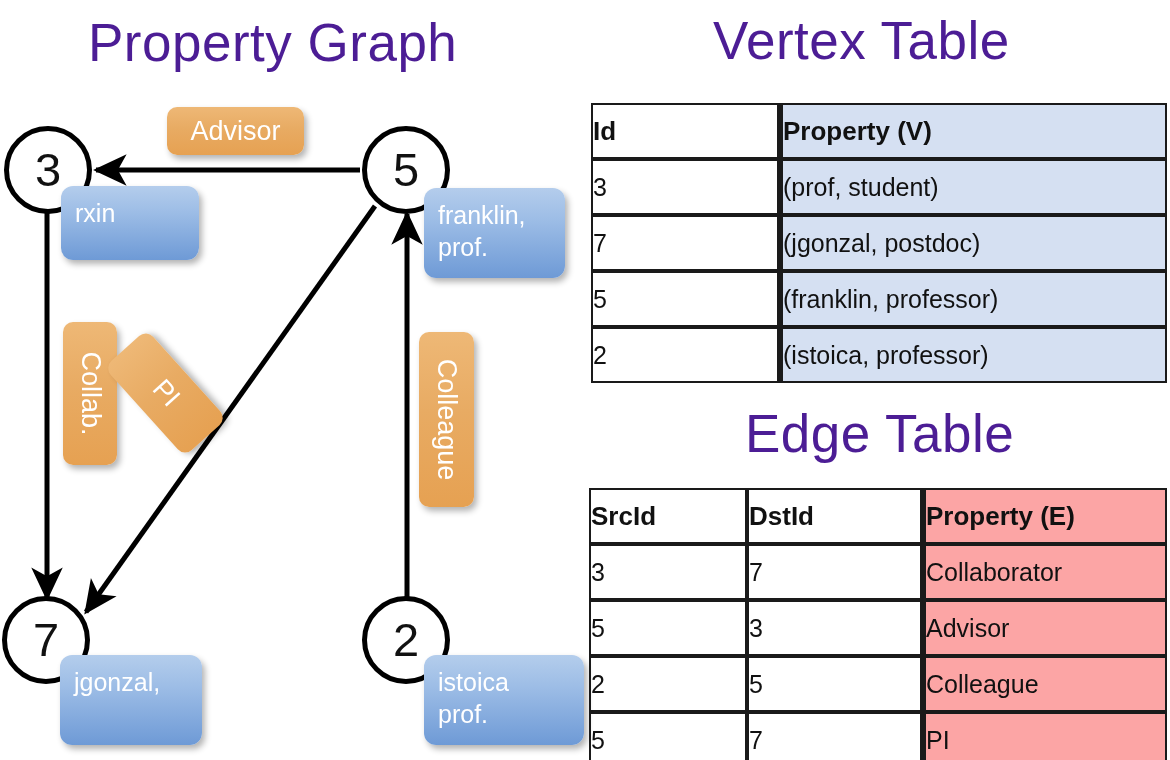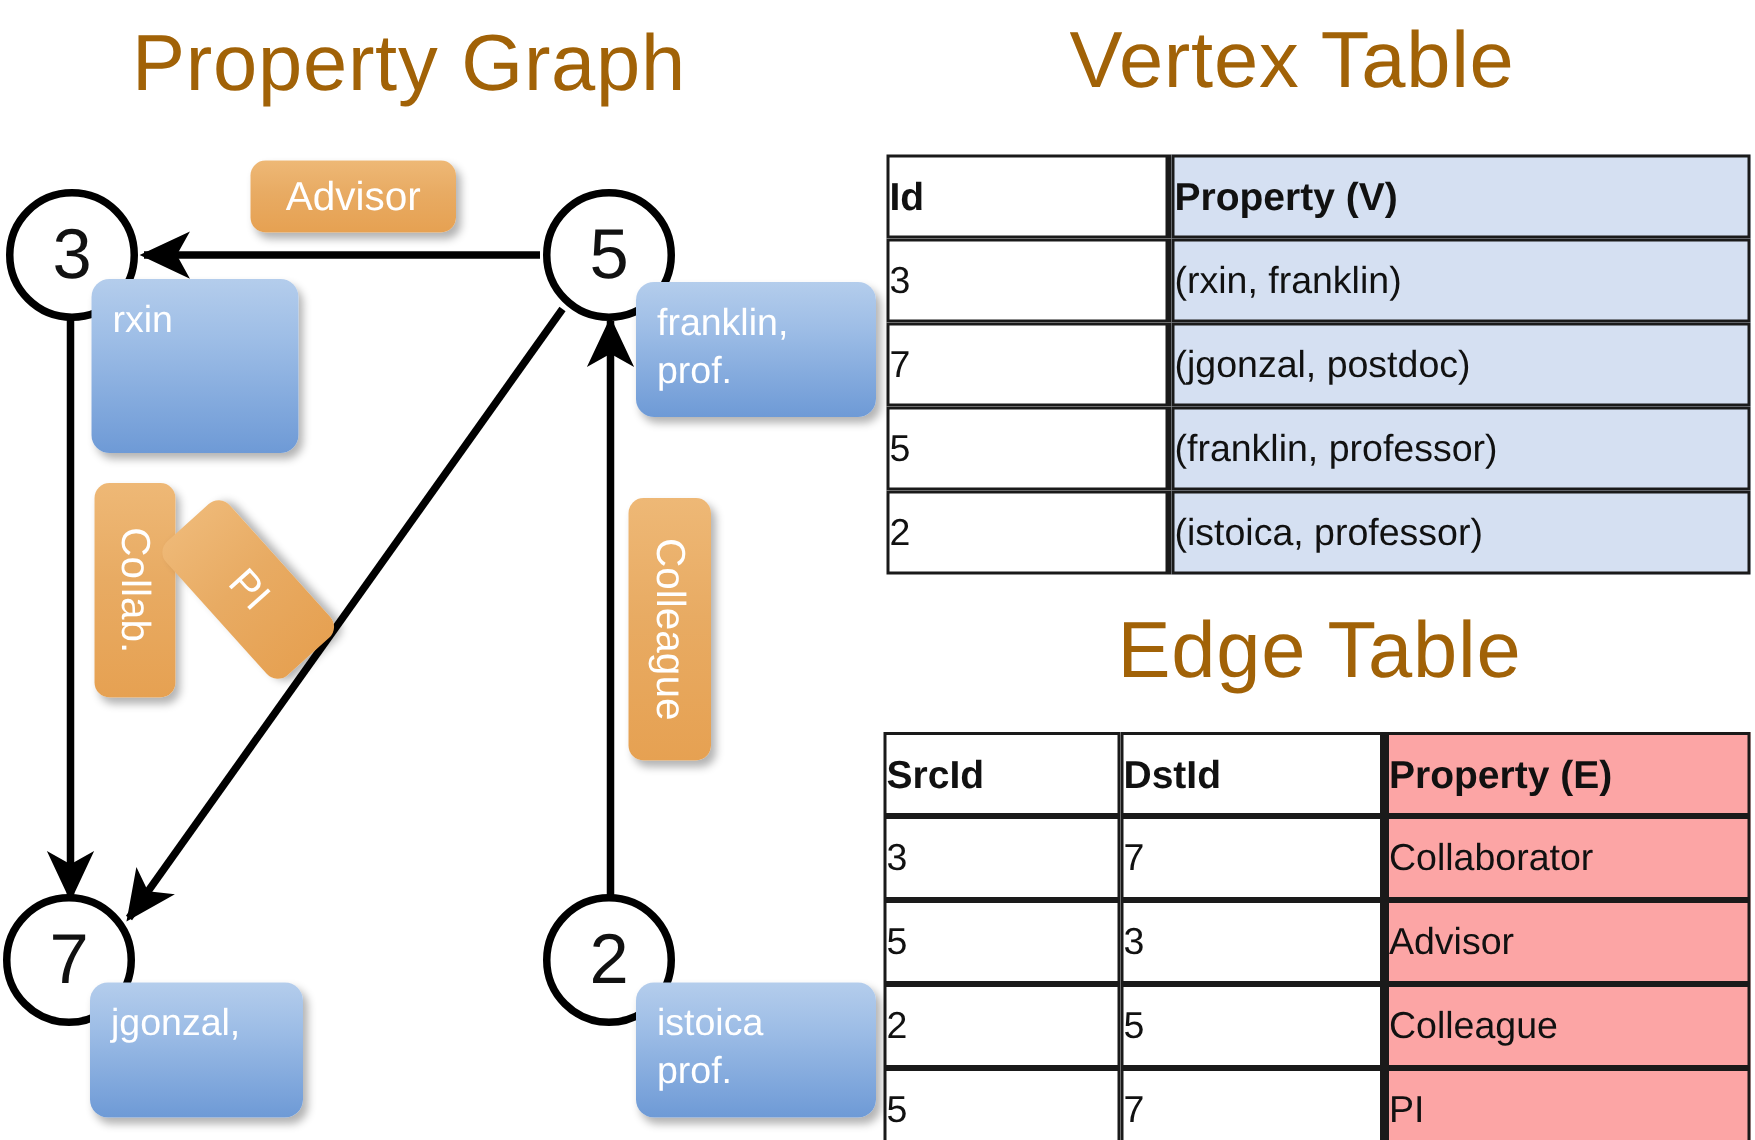--- a/index.html
+++ b/index.html
@@ -16,21 +16,21 @@
     color: #000000;
   }
 
   
   .title {
     position: absolute;
     font-family: "Liberation Sans", sans-serif;
     font-weight: 300;
     font-size: 53px;
     letter-spacing: 0.5px;
-    color: #a16207;
+    color: #4c1d95;
     white-space: nowrap;
   }
   #title-property-graph { left: 88px;  top: 12px; }
   #title-vertex-table   { left: 713px; top: 10px; text-align: right; }
   #title-edge-table     { left: 745px; top: 403px; }
 
   
   #graph-panel {
     position: absolute;
     left: 0; top: 0;
@@ -74,22 +74,22 @@
     background: linear-gradient(to bottom, #b4cdec 0%, #9dbde6 35%, #6e9ad6 100%);
     box-shadow: 3px 4px 6px rgba(0,0,0,0.30);
     color: #ffffff;
     font-size: 25px;
     font-weight: 300;
     line-height: 1.28;
     padding: 11px 0 0 14px;
     box-sizing: border-box;
     z-index: 6;
   }
-  #prop-rxin     { left: 61px;  top: 186px; width: 138px; height: 116px; }
-  #prop-franklin { left: 424px; top: 188px; width: 160px; height: 90px; }
+  #prop-rxin     { left: 61px;  top: 186px; width: 138px; height: 74px; }
+  #prop-franklin { left: 424px; top: 188px; width: 141px; height: 90px; }
   #prop-jgonzal  { left: 60px;  top: 655px; width: 142px; height: 90px; }
   #prop-istoica  { left: 424px; top: 655px; width: 160px; height: 90px; }
 
   
   .edge-label {
     position: absolute;
     border-radius: 10px;
     background: linear-gradient(to bottom, #eeb876 0%, #e8ab63 45%, #e6a152 100%);
     box-shadow: 3px 4px 6px rgba(0,0,0,0.30);
     color: #ffffff;
@@ -234,21 +234,21 @@
     </colgroup>
   <thead>
     <tr class="hrow">
       <th>Id</th>
       <th class="prop-cell">Property (V)</th>
     </tr>
   </thead>
   <tbody>
     <tr class="drow">
       <td>3</td>
-      <td class="prop-cell">(rxin, franklin)</td>
+      <td class="prop-cell">(prof, student)</td>
     </tr>
     <tr class="drow">
       <td>7</td>
       <td class="prop-cell">(jgonzal, postdoc)</td>
     </tr>
     <tr class="drow">
       <td>5</td>
       <td class="prop-cell">(franklin, professor)</td>
     </tr>
     <tr class="drow">

